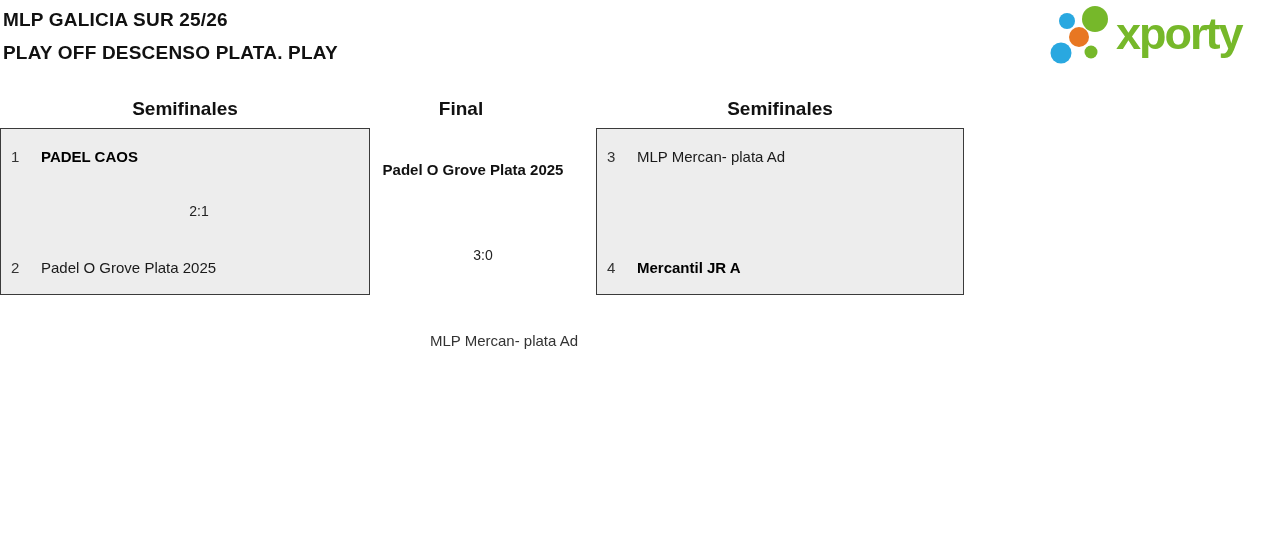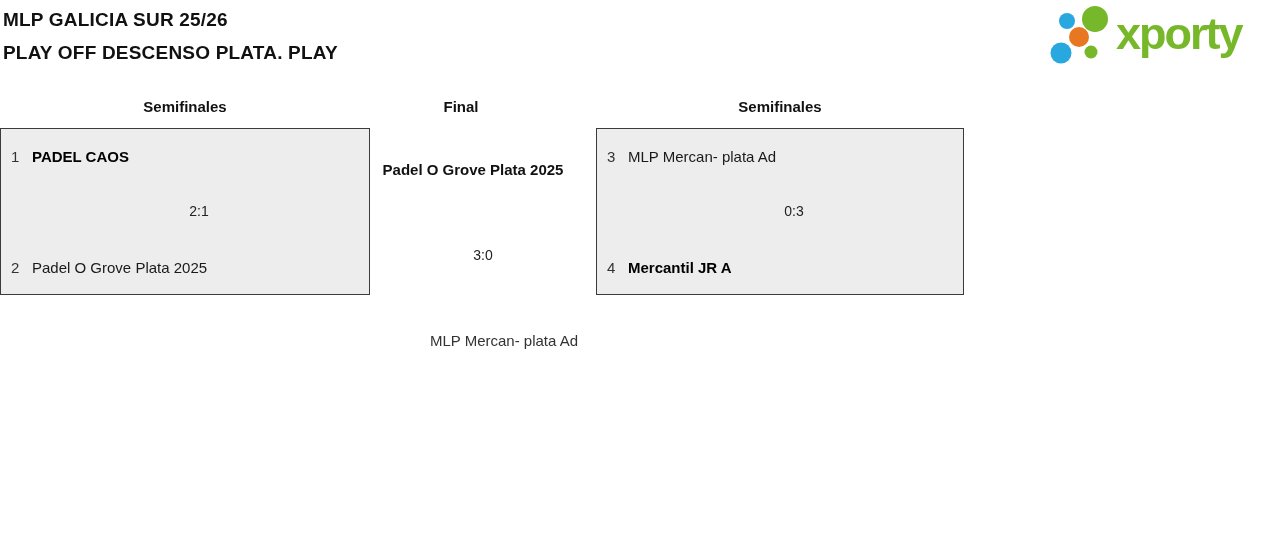--- a/index.html
+++ b/index.html
@@ -42,21 +42,21 @@
     line-height: 60px;
     margin-left: 6px;
   }
 
   
   .round-header {
     position: absolute;
     top: 98px;
     width: 200px;
     text-align: center;
-    font-size: 15px;
+    font-size: 19px;
     font-weight: 700;
     color: #111111;
   }
   .round-header.r1 { left: 85px; }
   .round-header.r2 { left: 361px; }
   .round-header.r3 { left: 680px; }
 
   
   .match-box {
     position: absolute;
@@ -80,21 +80,21 @@
   }
   .team-row.top    { top: 19px; }
   .team-row.bottom { top: 130px; }
   .seed {
     display: inline-block;
     min-width: 13px;
     margin-right: 8px;
     font-weight: 400;
     color: #333333;
   }
-  .team-name { font-weight: 400; color: #1a1a1a; }
+  .team-name { font-weight: 400; color: #1a1a1a; margin-left: 9px; }
   .team-name.winner { font-weight: 700; color: #000000; }
 
   .match-score {
     position: absolute;
     left: 0;
     top: 74px;
     width: 100%;
     text-align: center;
     font-size: 14px;
     color: #222222;
@@ -173,20 +173,19 @@
 
   <div class="final-team-top">Padel O Grove Plata 2025</div>
   <div class="final-score">3:0</div>
   <div class="final-team-bottom">MLP Mercan- plata Ad</div>
 
   <div class="match-box right">
     <div class="team-row top">
       <span class="seed">3</span>
       <span class="team-name">MLP Mercan- plata Ad</span>
     </div>
-    <div class="match-score">0:3</div>
     <div class="team-row bottom">
       <span class="seed">4</span>
       <span class="team-name winner">Mercantil JR A</span>
     </div>
   </div>
 
 </div>
 
 </body></html>

